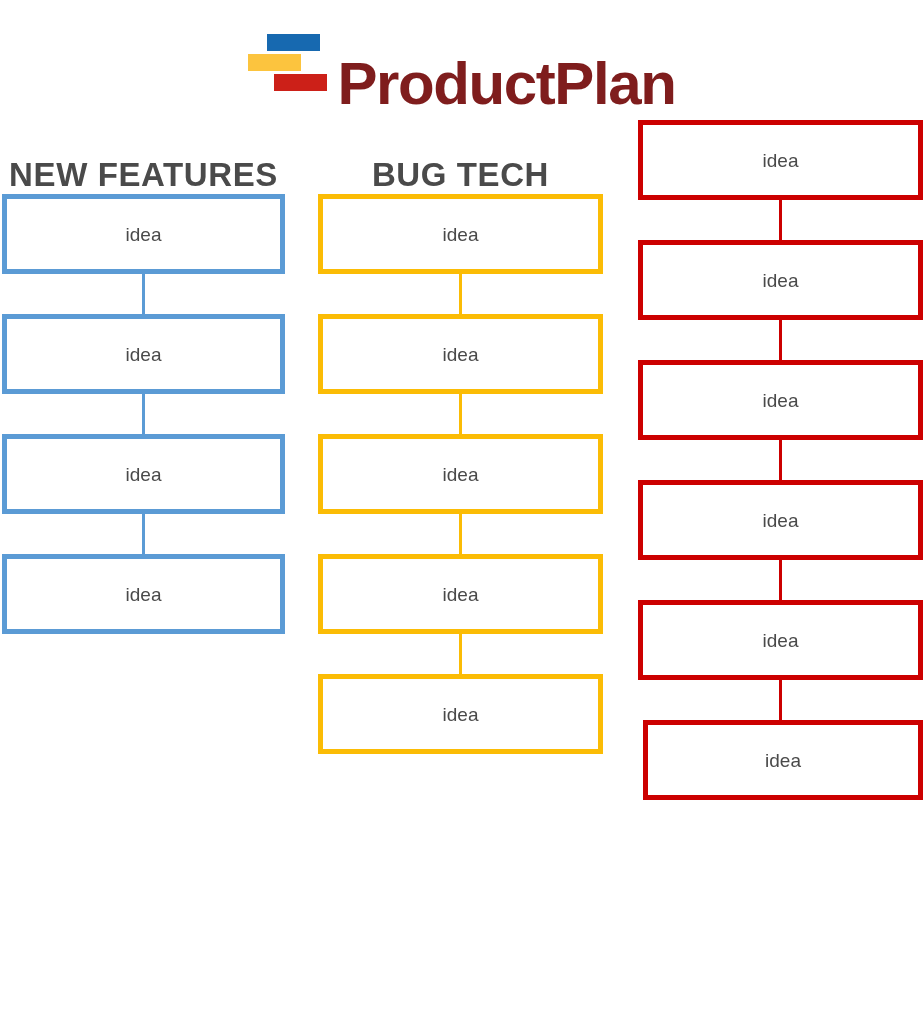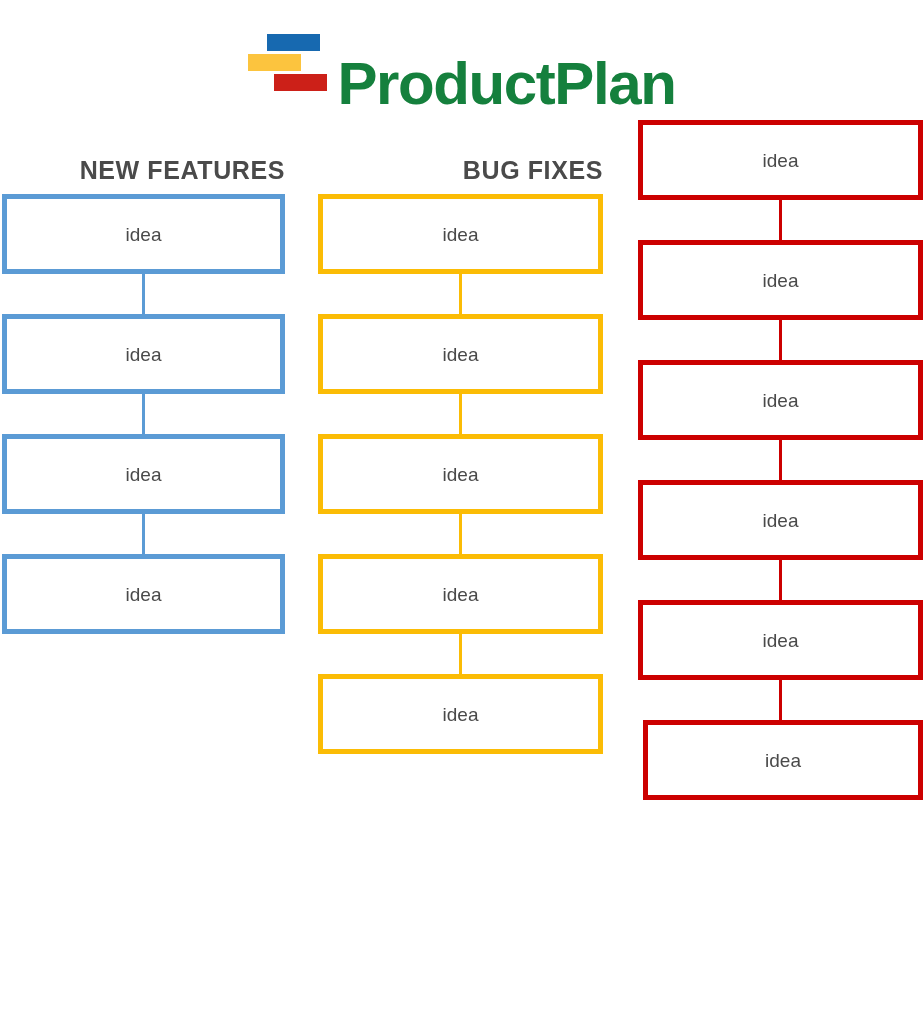--- a/index.html
+++ b/index.html
@@ -63,22 +63,22 @@
   }
   .column {
     position: relative;
     box-sizing: border-box;
   }
   #column-0 { width: 318px; padding-left: 2px;  padding-right: 33px; }
   #column-1 { width: 320px; padding-left: 0px;  padding-right: 35px; }
   #column-2 { width: 285px; padding-left: 0px;  padding-right: 0px;  }
 
   .column-header {
-    text-align: right;
-    font-size: 25px;
+    text-align: center;
+    font-size: 33px;
     font-weight: bold;
     letter-spacing: 0.6px;
     line-height: 1;
     height: 36px;
     padding-top: 38px;
     box-sizing: content-box;
     white-space: nowrap;
   }
 
   .card-stack {
@@ -112,21 +112,21 @@
 </head>
 <body>
 
 <div id="logo-area">
   <div id="logo-lockup">
     <div id="logo-mark">
       <div class="bar" id="logo-bar-blue" style="background: rgb(23, 105, 176);"></div>
       <div class="bar" id="logo-bar-yellow" style="background: rgb(252, 196, 62);"></div>
       <div class="bar" id="logo-bar-red" style="background: rgb(204, 32, 24);"></div>
     </div>
-    <div id="logo-wordmark" style="color: #15803d; margin-top: 42px;">ProductPlan</div>
+    <div id="logo-wordmark" style="color: #7f1d1d; margin-top: 42px;">ProductPlan</div>
   </div>
 </div>
 
 <div id="board">
     <div class="column" id="column-0">
       <div class="column-header" style="color: rgb(74, 74, 74);">NEW FEATURES</div>
       <div class="card-stack">
         <div class="card" style="border-color: rgb(91, 155, 213);">
           <span class="card-label" style="color: rgb(74, 74, 74);">idea</span>
         </div>
@@ -138,21 +138,21 @@
         <div class="card" style="border-color: rgb(91, 155, 213);">
           <span class="card-label" style="color: rgb(74, 74, 74);">idea</span>
         </div>
         <div class="connector" style="background: rgb(91, 155, 213);"></div>
         <div class="card" style="border-color: rgb(91, 155, 213);">
           <span class="card-label" style="color: rgb(74, 74, 74);">idea</span>
         </div>
       </div>
     </div>
     <div class="column" id="column-1">
-      <div class="column-header" style="color: rgb(74, 74, 74);">BUG FIXES</div>
+      <div class="column-header" style="color: rgb(74, 74, 74);">BUG TECH</div>
       <div class="card-stack">
         <div class="card" style="border-color: rgb(251, 188, 5);">
           <span class="card-label" style="color: rgb(74, 74, 74);">idea</span>
         </div>
         <div class="connector" style="background: rgb(251, 188, 5);"></div>
         <div class="card" style="border-color: rgb(251, 188, 5);">
           <span class="card-label" style="color: rgb(74, 74, 74);">idea</span>
         </div>
         <div class="connector" style="background: rgb(251, 188, 5);"></div>
         <div class="card" style="border-color: rgb(251, 188, 5);">

